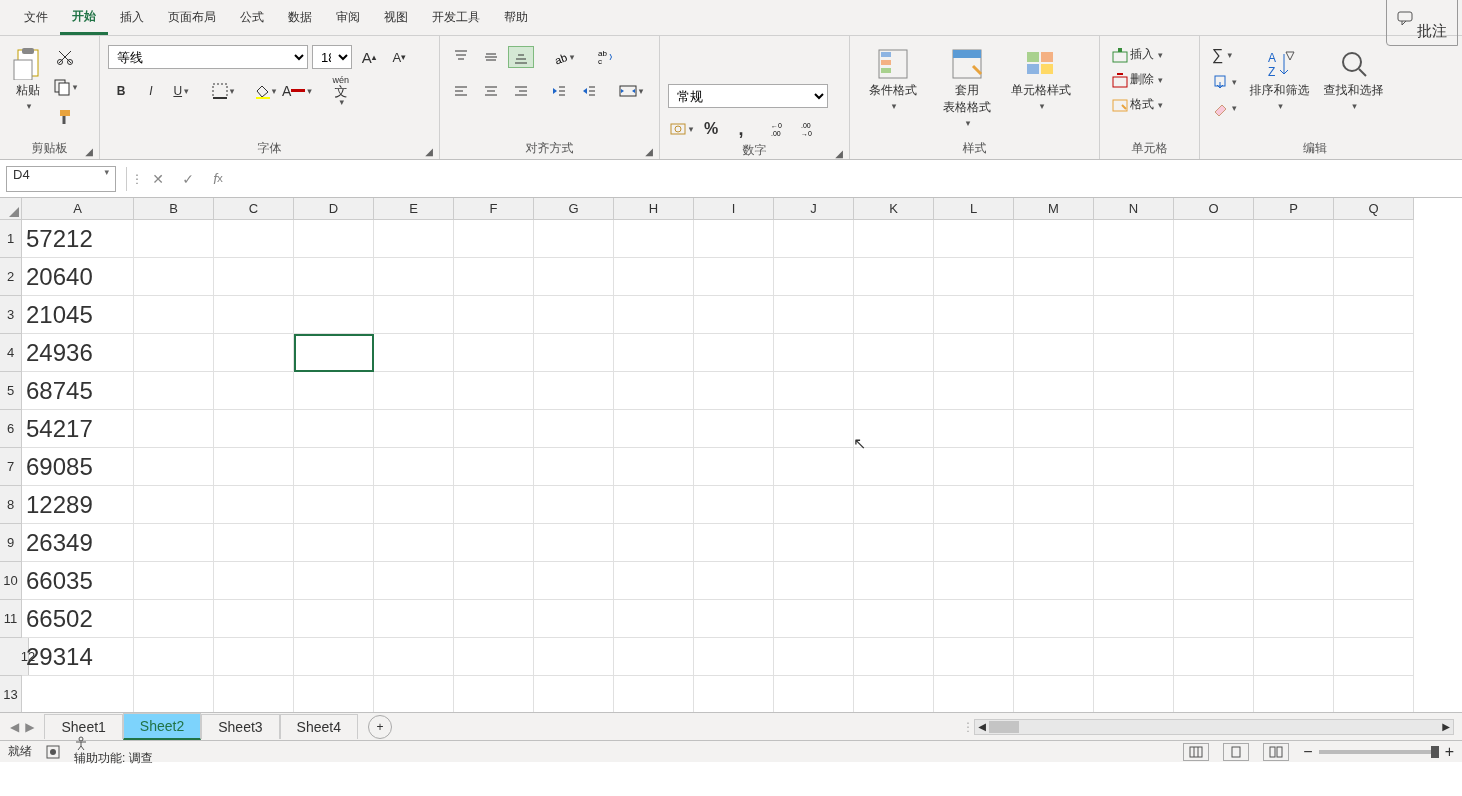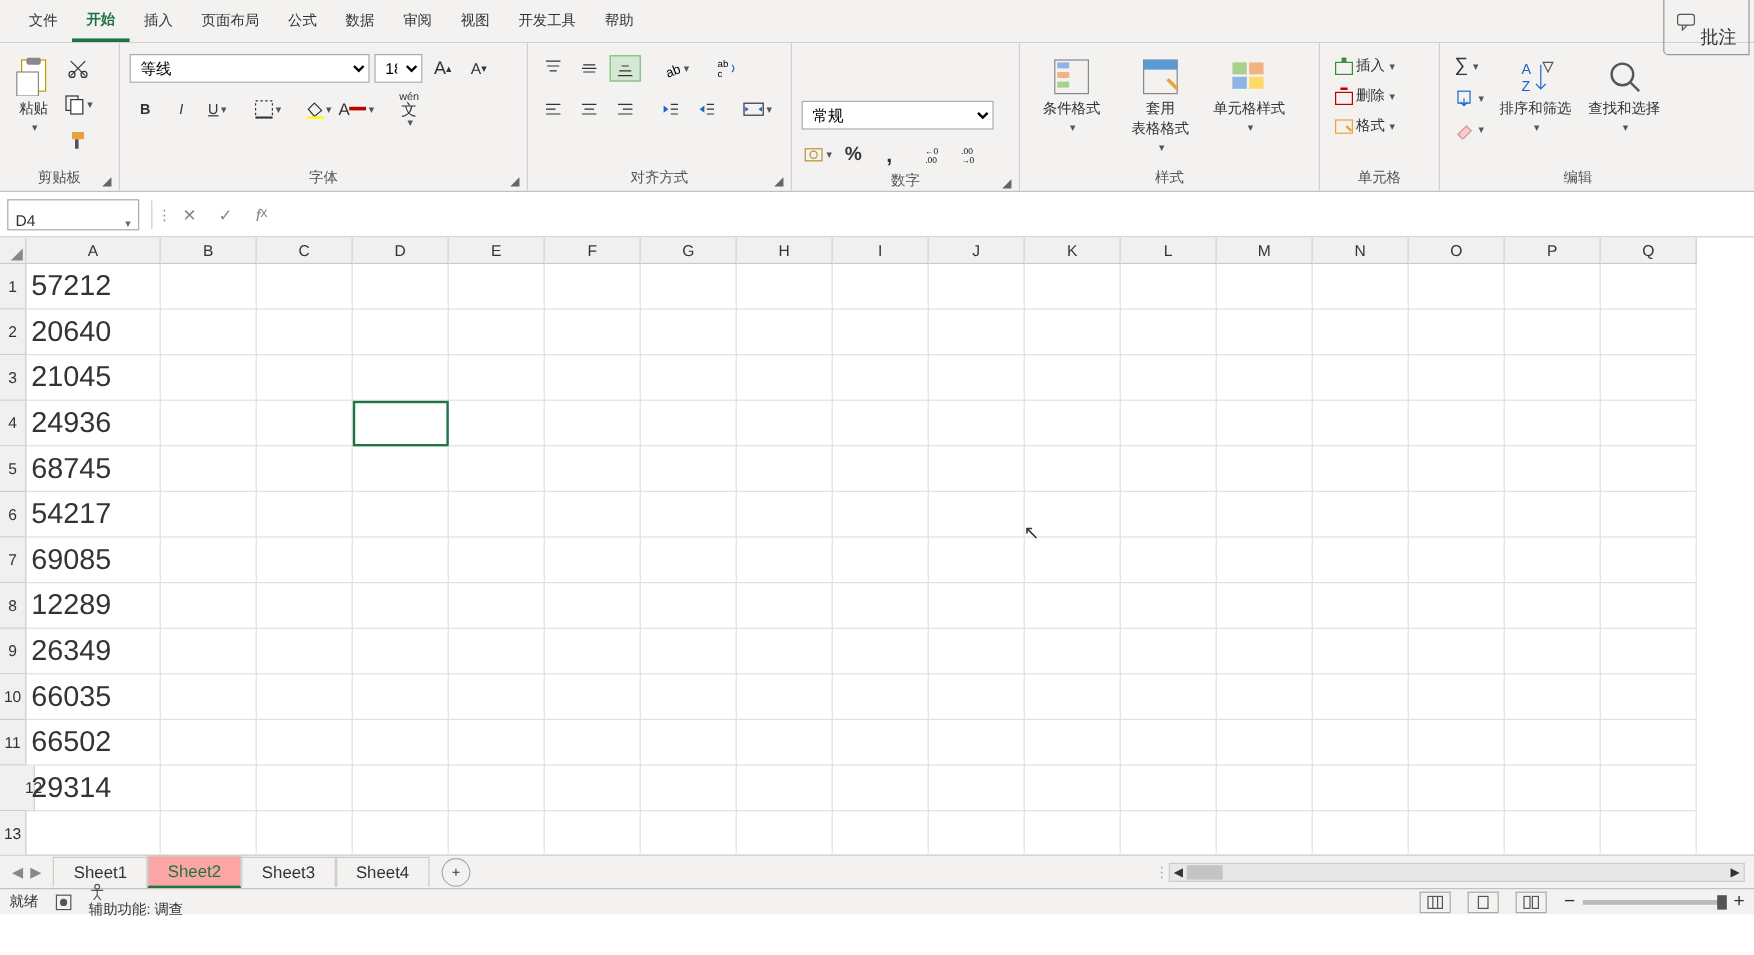--- a/index.html
+++ b/index.html
@@ -27,42 +27,42 @@
 .font-name { width: 200px; }
 .font-size { width: 40px; }
 .num-fmt { width: 160px; margin-top: 40px; }
 .dd { font-size: 9px; color: #555; margin-left: 2px; }
 .tinylabel { font-size: 12px; display: flex; align-items: center; gap: 2px; cursor: pointer; padding: 2px 4px; }
 .align-btn { width: 26px; height: 22px; border: 1px solid transparent; display:flex; align-items:center; justify-content:center;}
 .align-btn.active { background: #d4e8d4; border:1px solid #7fba7f; }
 
 
 .fbar { display: flex; align-items: center; height: 38px; border-bottom: 1px solid #c0c0c0; background: #fff; }
-.namebox { width: 110px; height: 26px; border: 1px solid #aaa; margin: 0 6px; display: flex; align-items: flex-end; padding: 0 6px; font-size: 13px; }
+.namebox { width: 110px; height: 26px; border: 1px solid #aaa; margin: 0 6px; display: flex; align-items: flex-start; padding: 0 6px; font-size: 13px; }
 .namebox .dd2 { margin-left: auto; font-size: 9px; color: #666; }
 .fx-btns { display: flex; gap: 0; border: 1px solid #ccc; height: 26px; align-items: center; }
 .fx-btns .b { width: 30px; display: flex; justify-content: center; color: #888; font-size: 14px; }
 .formula-input { flex: 1; height: 26px; border: none; outline: none; font-size: 14px; margin-left: 4px; }
 
 
 .grid-wrap { position: relative; height: 514px; overflow: hidden; background: #fff; }
 .grid { display: grid; grid-template-columns: 22px repeat(17, 80px); }
 .corner { background: #f0f0f0; border-right: 1px solid #ccc; border-bottom: 1px solid #ccc; height: 22px; position: relative; }
 .corner::after { content:''; position:absolute; right:2px; bottom:2px; border-left:10px solid transparent; border-bottom:10px solid #888; }
 .colhdr { background: #f0f0f0; border-right: 1px solid #ccc; border-bottom: 1px solid #ccc; height: 22px; text-align: center; font-size: 13px; color: #333; display:flex; align-items:center; justify-content:center; }
 .rowhdr { background: #f0f0f0; border-right: 1px solid #ccc; border-bottom: 1px solid #ccc; text-align: center; font-size: 13px; color: #333; display:flex; align-items:center; justify-content:center; }
 .cell { border-right: 1px solid #e0e0e0; border-bottom: 1px solid #e0e0e0; font-size: 24px; padding: 2px 4px; display:flex; align-items:center; height: 38px; }
 .cell.sel { outline: 2px solid #217346; outline-offset: -2px; background:#fff; border:none;}
 .cursor { position: absolute; left: 853px; top: 236px; font-size: 16px; pointer-events: none; }
 
 
 .tabbar { display: flex; align-items: center; height: 28px; border-top: 1px solid #c0c0c0; background: #f3f2f1; }
 .tabnav { display: flex; gap: 6px; padding: 0 10px; color: #888; }
 .tab { padding: 4px 16px; border: 1px solid #ccc; border-bottom: none; background: #f3f2f1; font-size: 14px; cursor: pointer; }
-.tab.active { background: #fca5a5; border-bottom: 2px solid #217346; font-weight: 500; color: #217346; }
+.tab.active { background: #7dd3fc; border-bottom: 2px solid #217346; font-weight: 500; color: #217346; }
 .addtab { width: 24px; height: 24px; border: 1px solid #aaa; border-radius: 50%; display: flex; align-items: center; justify-content: center; margin-left: 10px; cursor: pointer; }
 .tabbar .sp { flex: 1; }
 .hscroll { width: 480px; height: 16px; background: #e8e8e8; border: 1px solid #ccc; margin-right: 8px; position: relative; }
 .hscroll .arrow { position:absolute; width:14px; height:14px; top:0; font-size:10px; display:flex; align-items:center; justify-content:center;}
 .hscroll .thumb { position:absolute; left:14px; top:1px; height:12px; width:30px; background:#c4c4c4; }
 
 
 .status { display: flex; align-items: center; height: 22px; background: #f3f2f1; border-top: 1px solid #c0c0c0; font-size: 12px; padding: 0 8px; gap: 14px; }
 .status .sp { flex: 1; }
 .viewbtn { width: 26px; height: 18px; border:1px solid #aaa; display:flex; align-items:center; justify-content:center; font-size:10px;}

